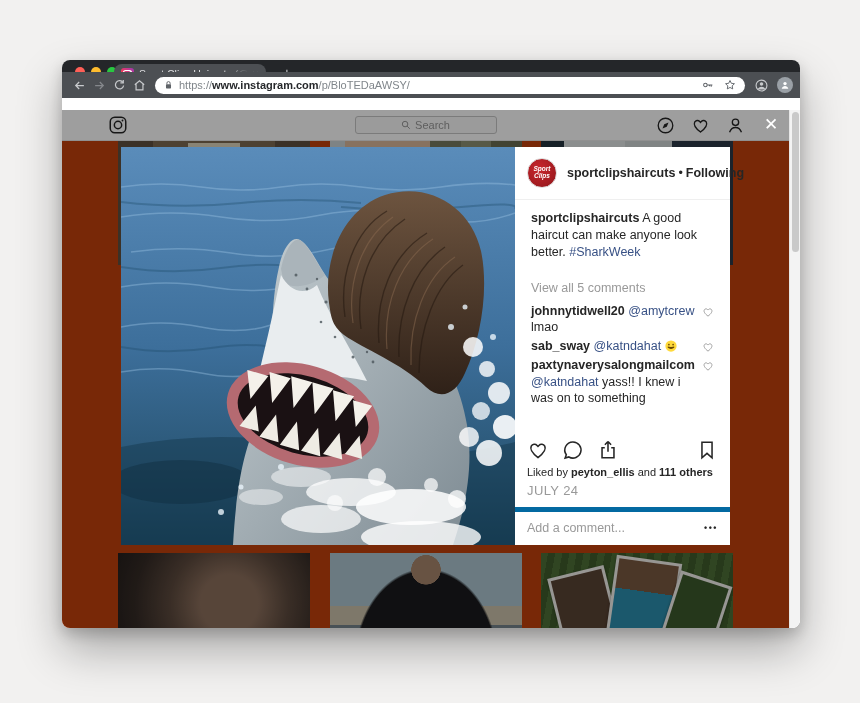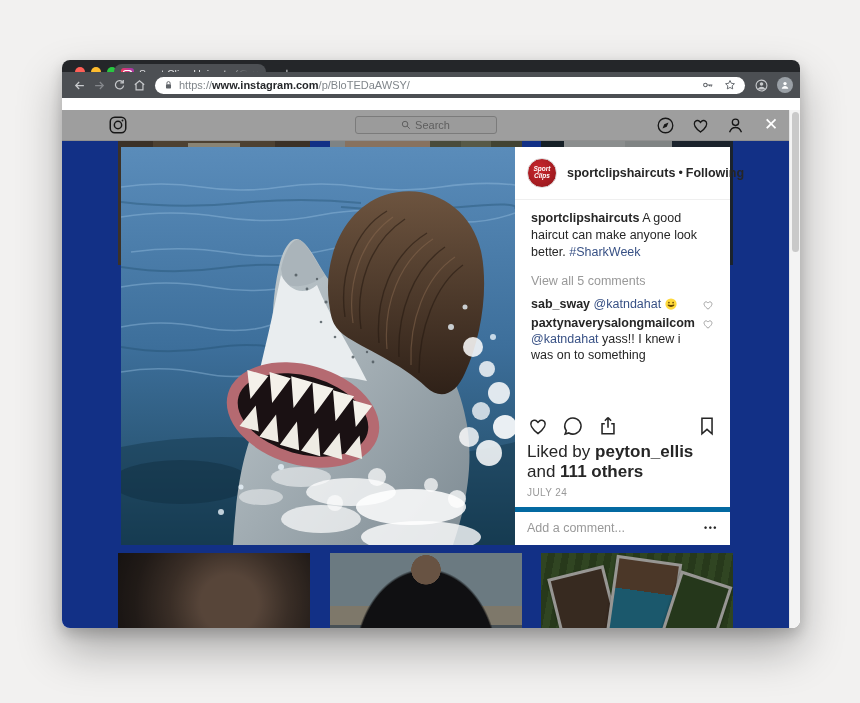--- a/index.html
+++ b/index.html
@@ -58,21 +58,21 @@
   .avatar-btn {
     width:16px; height:16px; border-radius:50%; background:#9aa0a6;
     display:flex; align-items:center; justify-content:center; flex:0 0 auto; margin-left:6px;
   }
 
   
   .page {
     position:absolute; top:50px; left:0; width:738px; height:518px;
     background:#fff; border-radius:0 0 8px 8px; overflow:hidden;
   }
-  .content { position:absolute; top:0; left:0; width:727px; height:518px; background:#1d4ed8; overflow:hidden; }
+  .content { position:absolute; top:0; left:0; width:727px; height:518px; background:#c2410c; overflow:hidden; }
 
   .ig-header {
     position:relative; height:31px; background:#fff;
     border-bottom:1px solid rgba(0,0,0,.09);
     display:flex; align-items:center;
   }
   .ig-logo { margin-left:46px; width:20px; height:20px; }
   .searchbox {
     position:absolute; left:50%; top:6px; transform:translateX(-50%);
     width:142px; height:18px; background:#fafafa; border:1px solid #c7c7c7; border-radius:3px;
@@ -129,35 +129,35 @@
     border:1px solid #ddd;
   }
   .p-user { font-weight:700; font-size:12.5px; }
   .p-dot { margin:0 3px; }
   .p-follow { font-weight:700; }
 
   .p-body { flex:1; padding:10px 16px 0; overflow:hidden; line-height:1.35; }
   .cap-user { font-weight:700; }
   .link { color:#385185; }
   .caption { word-wrap:break-word; }
-  .view-all { color:#999; margin-top:12px; }
+  .view-all { color:#999; margin-top:19px; }
   .comments { margin-top:6px; }
   .comment { display:flex; align-items:flex-start; margin-bottom:3px; line-height:1.3; }
   .c-body { flex:1; word-break:break-word; padding-right:5px; }
   .c-user { font-weight:700; }
   .c-heart { width:12px; height:12px; margin-top:3px; flex:0 0 auto; }
   .emoji { width:12px; height:12px; vertical-align:-2px; }
 
   .p-footer { padding:0 12px; }
   .actions { display:flex; align-items:center; gap:13px; padding:9px 0 5px; }
   .actions svg { width:22px; height:22px; }
   .act-save { margin-left:auto; }
-  .liked { font-size:17px; }
+  .liked { font-size:11px; }
   .liked b { font-weight:700; }
-  .date { font-size:10px; color:#999; letter-spacing:.4px; margin:5px 0 9px; }
+  .date { font-size:13px; color:#999; letter-spacing:.4px; margin:5px 0 9px; }
   .addc { border-top:5px solid #0369a1; margin:0 -12px; padding:9px 12px 10px;
           display:flex; align-items:center; justify-content:space-between; color:#999; font-size:12.5px; }
   .more { color:#262626; font-size:9px; font-weight:700; letter-spacing:1.5px; }
 </style>
 </head>
 <body>
 
 <div class="window">
 
   <div class="titlebar">
@@ -419,20 +419,26 @@
             </div>
           </div>
 
           <div class="p-body">
             <div class="caption">
               <span class="cap-user">sportclipshaircuts</span><span> A good haircut can make anyone look better. </span><span class="link">#SharkWeek</span>
             </div>
             <div class="view-all">View all 5 comments</div>
             <div class="comments">
                 <div class="comment">
+                  <div class="c-body"><span class="c-user">johnnytidwell20</span> <span class="c-link link">@amytcrew</span><span class="c-plain"> lmao</span></div>
+                  <svg class="c-heart" viewBox="0 0 24 24">
+                    <path d="M12 20.3C5.4 15.2 3 11.1 4.6 7.8 5.9 5.4 9.1 4.9 11 7l1 1.1L13 7c1.9-2.1 5.1-1.6 6.4.8 1.6 3.3-.8 7.4-7.4 12.5z" fill="none" stroke="#999" stroke-width="1.8"></path>
+                  </svg>
+                </div>
+                <div class="comment">
                   <div class="c-body"><span class="c-user">sab_sway</span> <span class="c-link link">@katndahat</span><span class="c-plain"> </span><svg class="emoji" viewBox="0 0 16 16">
                       <circle cx="8" cy="8" r="7.5" fill="#ffd93b"></circle>
                       <circle cx="5.2" cy="6.2" r="1.1" fill="#664500"></circle>
                       <circle cx="10.8" cy="6.2" r="1.1" fill="#664500"></circle>
                       <path d="M3.8 9.2c1.2 2.6 7.2 2.6 8.4 0-1.2 1.1-7.2 1.1-8.4 0z" fill="#664500" stroke="#664500" stroke-width="1.4"></path>
                     </svg></div>
                   <svg class="c-heart" viewBox="0 0 24 24">
                     <path d="M12 20.3C5.4 15.2 3 11.1 4.6 7.8 5.9 5.4 9.1 4.9 11 7l1 1.1L13 7c1.9-2.1 5.1-1.6 6.4.8 1.6 3.3-.8 7.4-7.4 12.5z" fill="none" stroke="#999" stroke-width="1.8"></path>
                   </svg>
                 </div>

